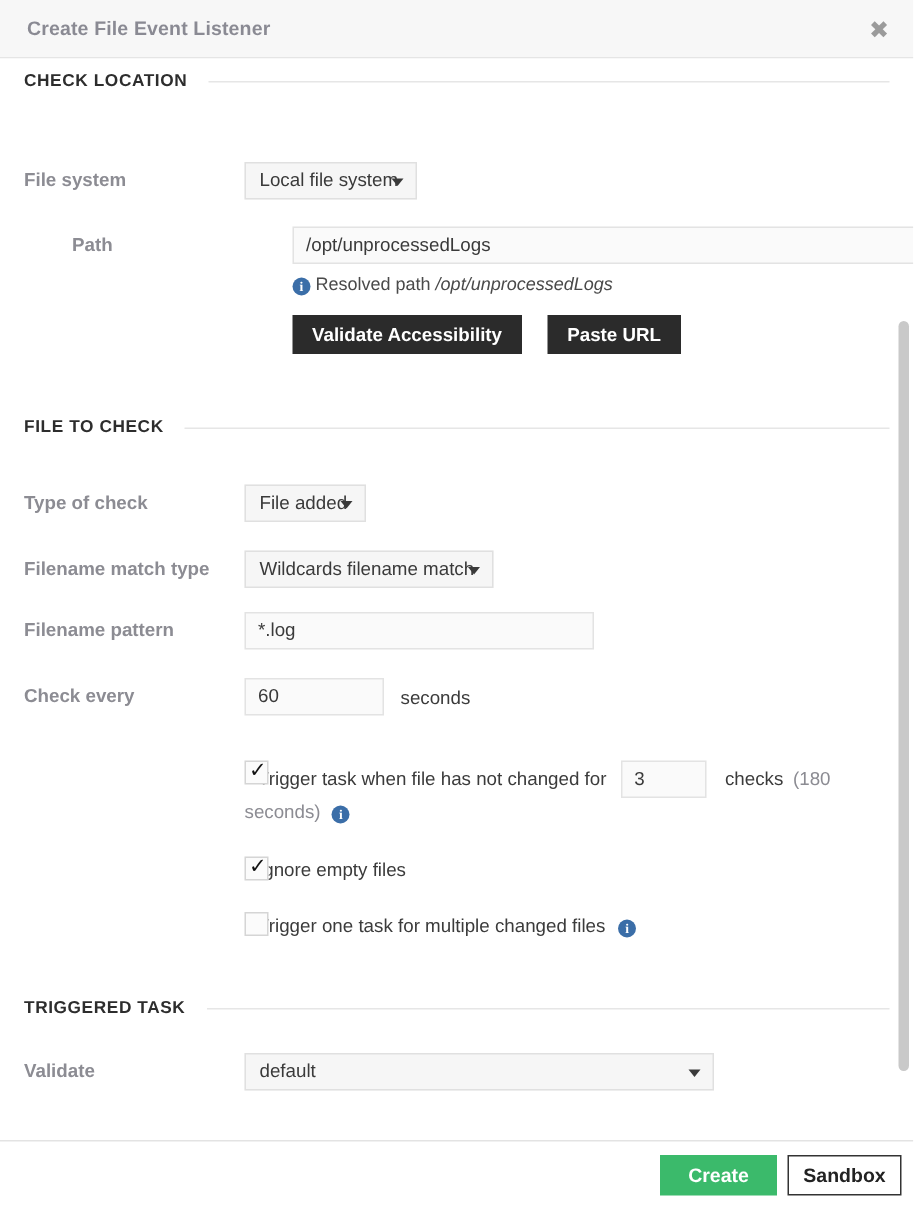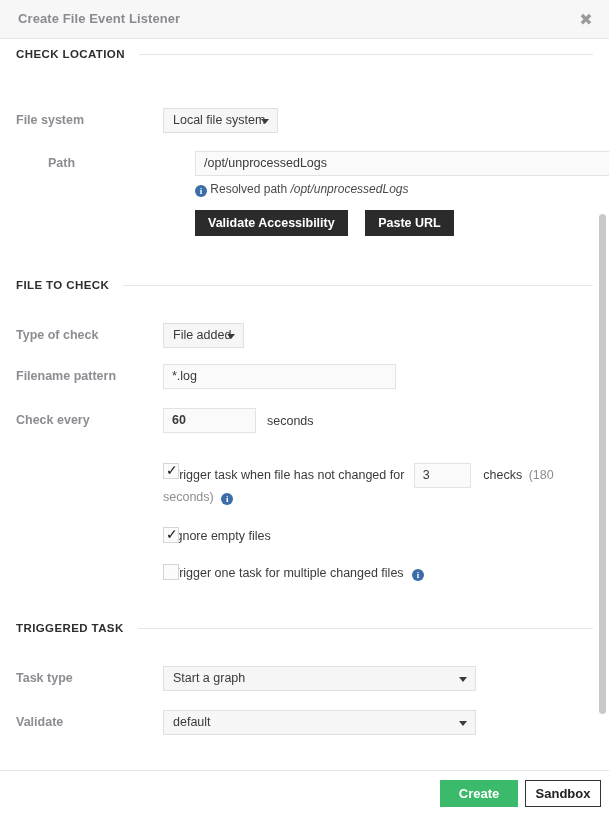--- a/index.html
+++ b/index.html
@@ -117,21 +117,21 @@
     font-size: 12.5px;
     color: #3a3a3a;
     padding: 0 8px;
     line-height: 23px;
     font-family: "Liberation Sans", sans-serif;
     white-space: nowrap;
     overflow: hidden;
   }
   .input-path { width: 426px; }
   .input-pattern { width: 233px; }
-  .input-interval { width: 93px; font-weight: bold; }
+  .input-interval { width: 93px; }
   .input-checks {
     width: 57px;
     display: inline-block;
     vertical-align: middle;
     height: 25px;
   }
 
   
   .select {
     position: relative;
@@ -238,21 +238,21 @@
     width: 7px;
     height: 500px;
     border-radius: 4px;
     background: #c9c9c9;
     cursor: pointer;
   }
 
   
   .footer {
     position: absolute;
-    left: 0; bottom: 2px;
+    left: 0; bottom: 12px;
     width: 609px; height: 47px;
     background: #ffffff;
     border-top: 1px solid #e3e3e3;
     padding-left: 28px;
   }
   .btn-create {
     position: absolute;
     right: 91px; top: 9px;
     width: 78px; height: 27px;
     background: #3bba6b;
@@ -331,20 +331,29 @@
       <div class="row" style="margin-top:27px;">
         <div class="row-label">Type of check</div>
         <div class="row-field">
           <div class="select select-auto">
             <span>File added</span>
             <span class="caret"></span>
           </div>
         </div>
       </div>
 
+      <div class="row" style="margin-top:19px;">
+        <div class="row-label">Filename match type</div>
+        <div class="row-field">
+          <div class="select select-auto">
+            <span>Wildcards filename match</span>
+            <span class="caret"></span>
+          </div>
+        </div>
+      </div>
 
       <div class="row" style="margin-top:16px;">
         <div class="row-label">Filename pattern</div>
         <div class="row-field">
           <div class="text-input input-pattern">*.log</div>
         </div>
       </div>
 
       <div class="row" style="margin-top:19px;">
         <div class="row-label">Check every</div>
@@ -378,29 +387,20 @@
         <span class="info-icon" style="margin-left:5px;">i</span>
       </div>
 
       <div class="section" style="margin-top:35px;">
         <div class="section-inner">
           <span class="section-title">TRIGGERED TASK</span>
           <span class="section-rule"></span>
         </div>
       </div>
 
-      <div class="row" style="margin-top:27px;">
-        <div class="row-label">Task type</div>
-        <div class="row-field">
-          <div class="select select-wide">
-            <span>Start a graph</span>
-            <span class="caret"></span>
-          </div>
-        </div>
-      </div>
 
       <div class="row" style="margin-top:19px;">
         <div class="row-label">Validate</div>
         <div class="row-field">
           <div class="select select-wide">
             <span>default</span>
             <span class="caret"></span>
           </div>
         </div>
       </div>

